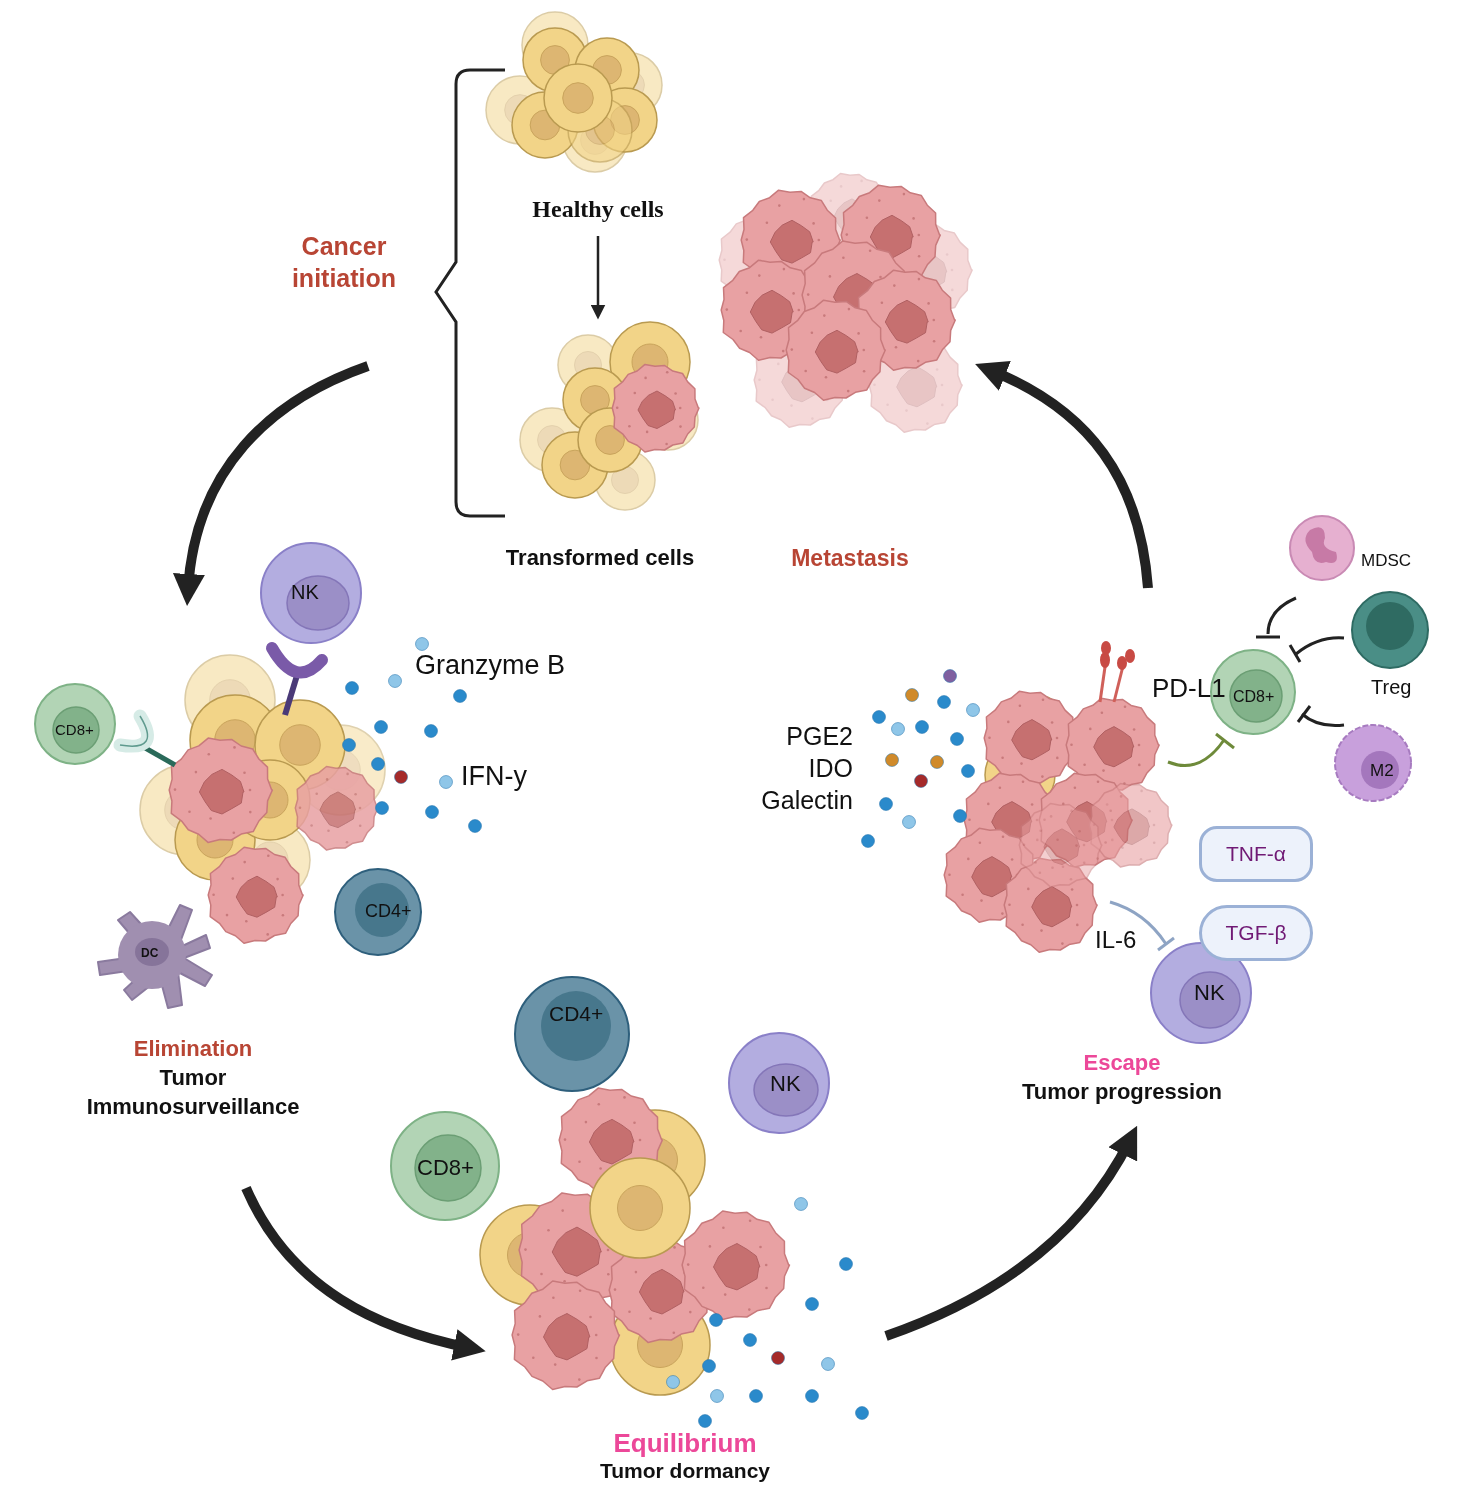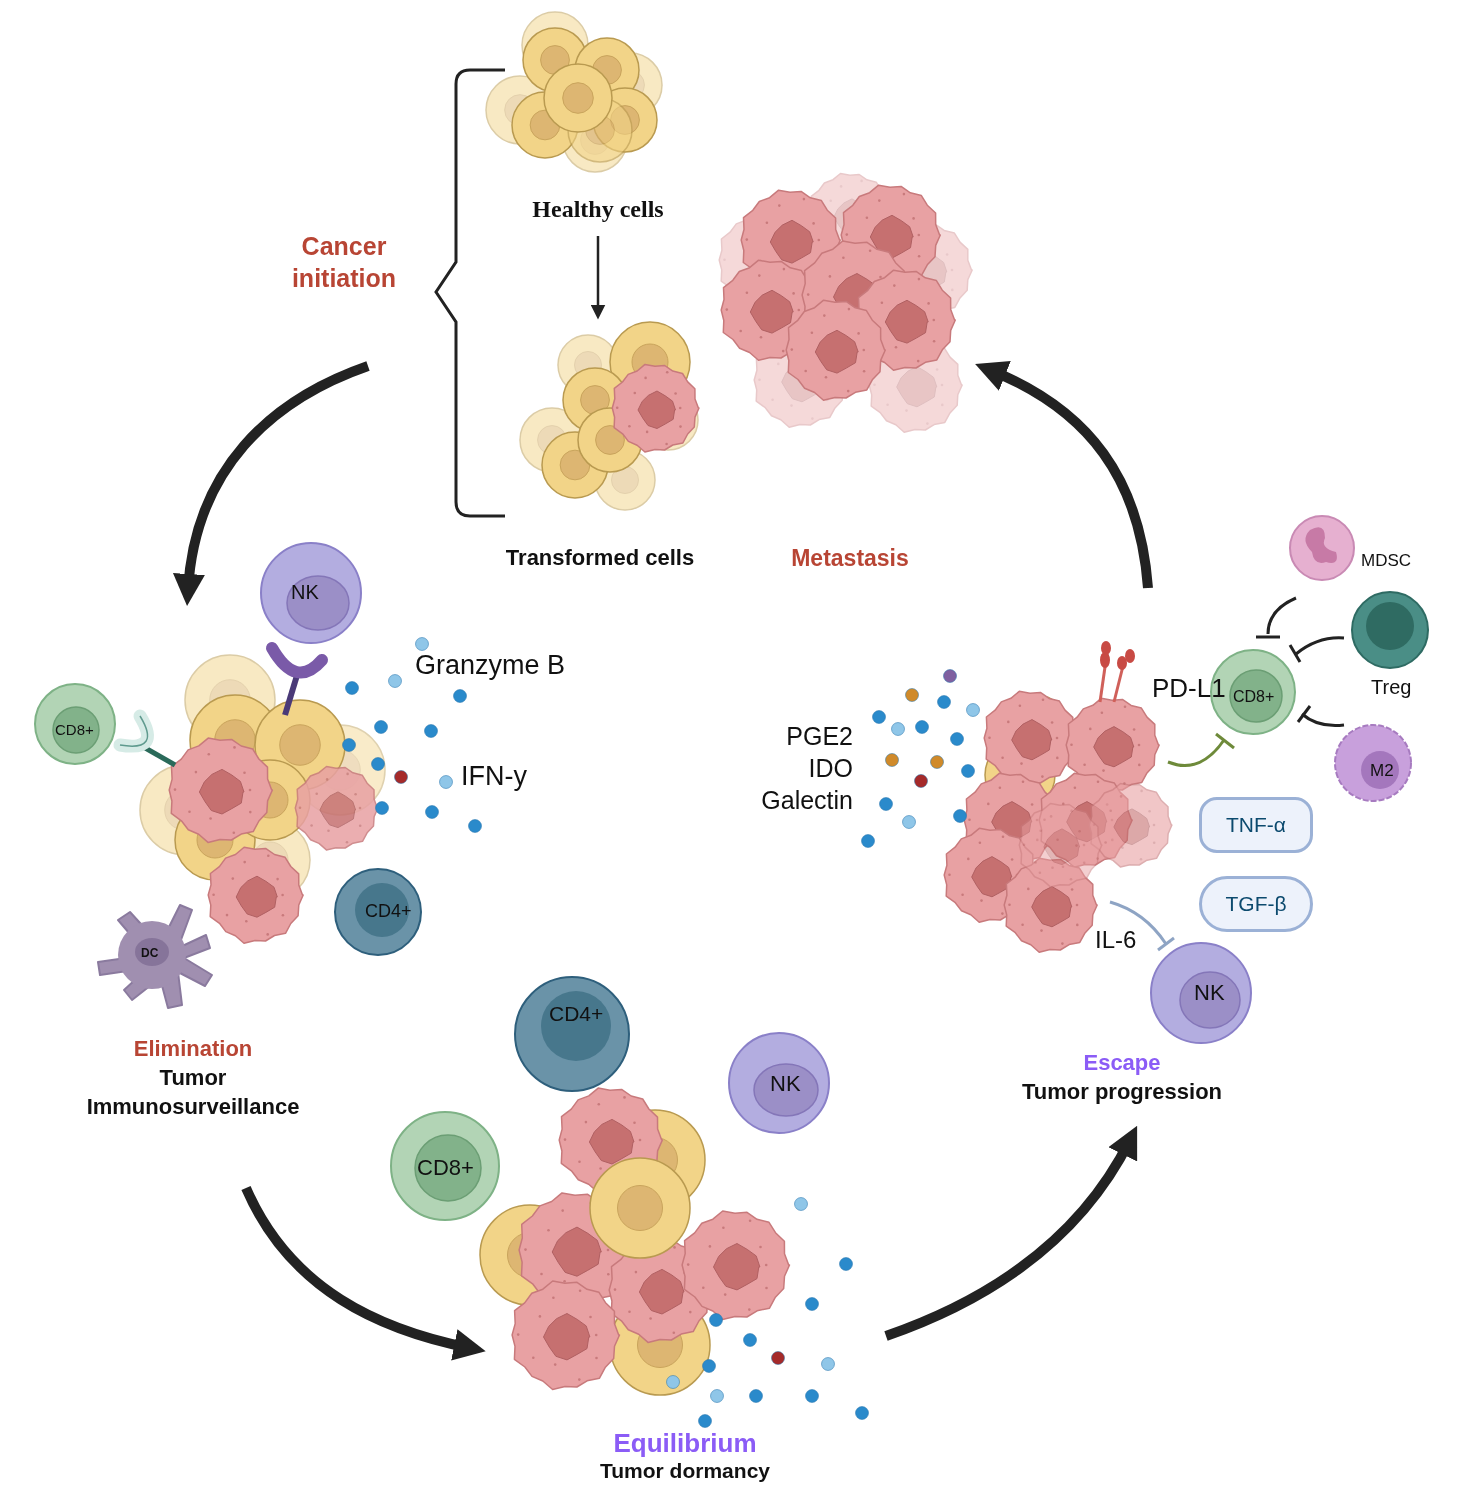--- a/index.html
+++ b/index.html
@@ -1,24 +1,24 @@
 <!DOCTYPE html>
 <html><head>
 <meta charset="utf-8">
 <style>
   html, body { margin: 0; padding: 0; background: #ffffff; }
   body { width: 1457px; height: 1498px; position: relative; overflow: hidden; font-family: "Liberation Sans", sans-serif; }
   #stage { position: absolute; left: 0; top: 0; width: 1457px; height: 1498px; }
   .lbl { position: absolute; white-space: nowrap; font-family: "Liberation Sans", sans-serif; color: #111; }
   .bold { font-weight: bold; }
   .red { color: #b84534; }
-  .dred { color: #8b5cf6; }
+  .dred { color: #ec4899; }
   .center { transform: translateX(-50%); text-align: center; }
   .right { text-align: right; }
-  .cyto { position: absolute; border-radius: 18px; border: 3px solid #9bb1d6; background: #edf2fb; font-size: 21px; color: #0c4a6e; display: flex; align-items: center; justify-content: center; }
+  .cyto { position: absolute; border-radius: 18px; border: 3px solid #9bb1d6; background: #edf2fb; font-size: 21px; color: #701a75; display: flex; align-items: center; justify-content: center; margin-top: 29px; }
 </style>
 </head>
 <body>
 
 <div id="stage">
   <svg id="art" width="1457" height="1498" viewBox="0 0 1457 1498" xmlns="http://www.w3.org/2000/svg">
     <defs>
       <marker id="arrowHead" viewBox="0 0 10 10" refX="5" refY="5" markerWidth="3.2" markerHeight="3.2" orient="auto">
         <path d="M0,0 L10,5 L0,10 z" fill="#222"></path>
       </marker>

